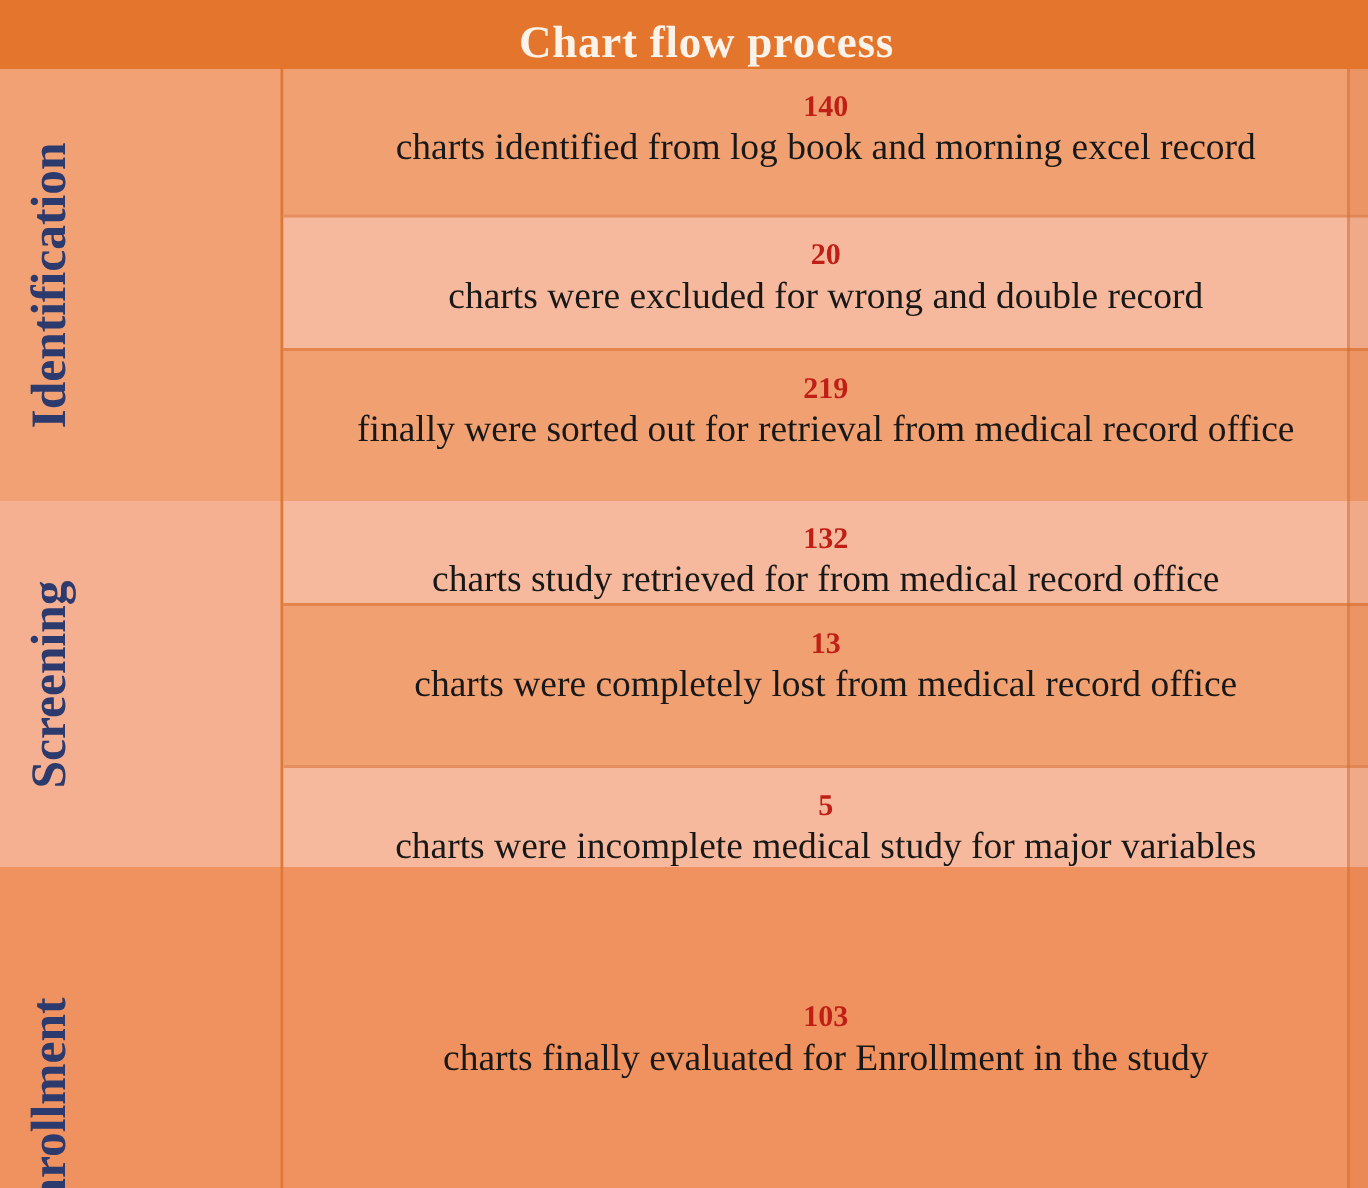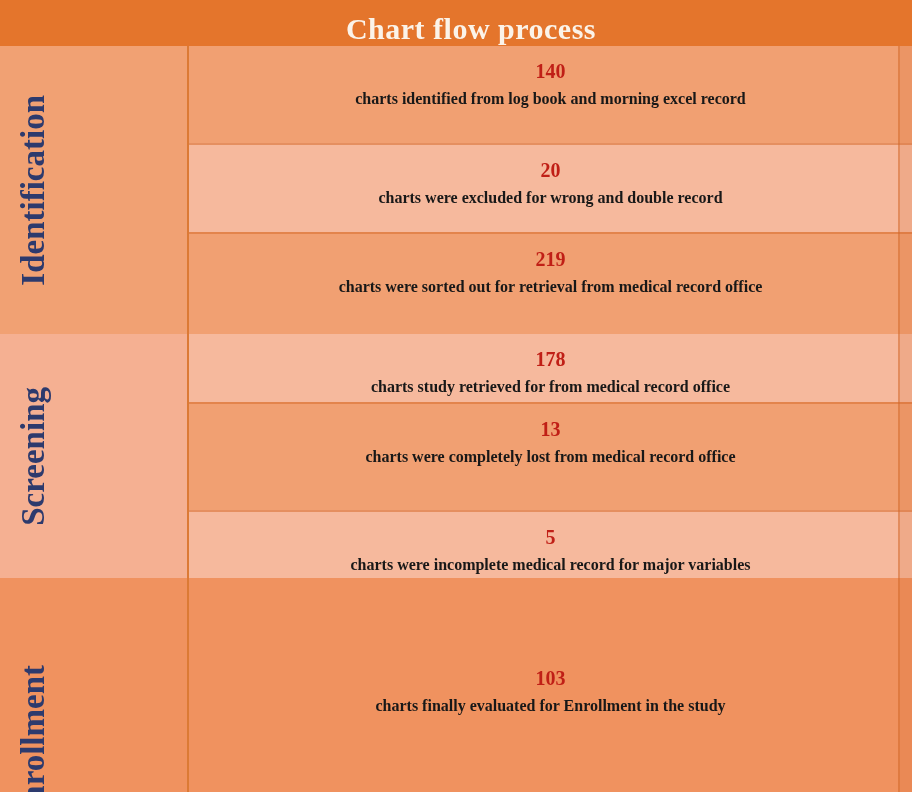--- a/index.html
+++ b/index.html
@@ -62,21 +62,21 @@
   .r-ident-2{height:102px;}
   .r-screen-0{height:68px;}
   .r-screen-1{height:108px;}
   .r-screen-2{height:68px;}
   .r-enroll-0{height:214px;justify-content:center;padding-top:15px;}
   .num{
     font-size:20px;font-weight:bold;line-height:26px;
     color:var(--number-color,#C01F16);
   }
   .txt{
-    font-size:16px;font-weight:bold;line-height:29px;
+    font-size:25px;font-weight:normal;line-height:29px;
     color:var(--text-color,#181818);
     white-space:nowrap;text-align:center;
   }
 </style>
 </head>
 <body>
 
 <div class="page">
 
   <header class="header">
@@ -91,41 +91,41 @@
       <div class="row tone-salmon r-ident-0">
         <div class="num">140</div>
         <div class="txt">charts identified from log book and morning excel record</div>
       </div>
       <div class="row tone-pink r-ident-1">
         <div class="num">20</div>
         <div class="txt">charts were excluded for wrong and double record</div>
       </div>
       <div class="row tone-salmon r-ident-2">
         <div class="num">219</div>
-        <div class="txt">charts were sorted out for retrieval from medical record office</div>
+        <div class="txt">finally were sorted out for retrieval from medical record office</div>
       </div>
     </div>
   </section>
 
   <section class="sec sec-screen">
     <div class="label-col">
       <div class="vlabel">Screening</div>
     </div>
     <div class="rows">
       <div class="row tone-pink r-screen-0">
-        <div class="num">178</div>
+        <div class="num">132</div>
         <div class="txt">charts study retrieved for from medical record office</div>
       </div>
       <div class="row tone-salmon r-screen-1">
         <div class="num">13</div>
         <div class="txt">charts were completely lost from medical record office</div>
       </div>
       <div class="row tone-pink r-screen-2">
         <div class="num">5</div>
-        <div class="txt">charts were incomplete medical record for major variables</div>
+        <div class="txt">charts were incomplete medical study for major variables</div>
       </div>
     </div>
   </section>
 
   <section class="sec sec-enroll">
     <div class="label-col">
       <div class="vlabel">Enrollment</div>
     </div>
     <div class="rows">
       <div class="row tone-enroll r-enroll-0">

